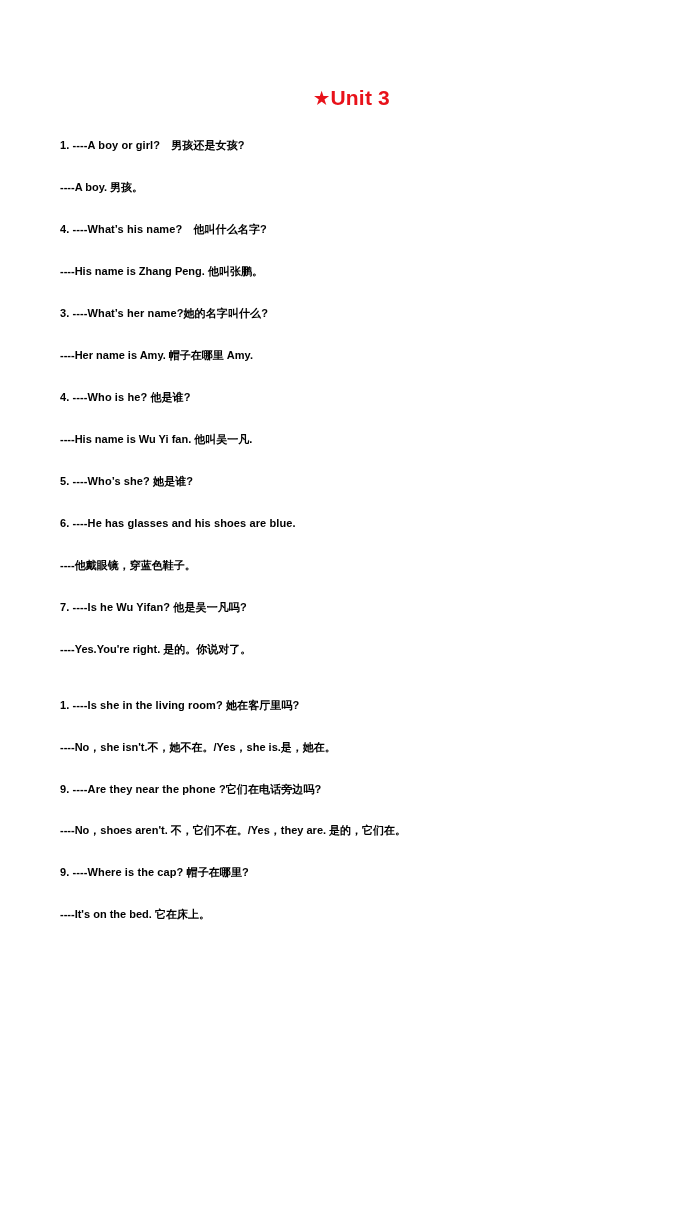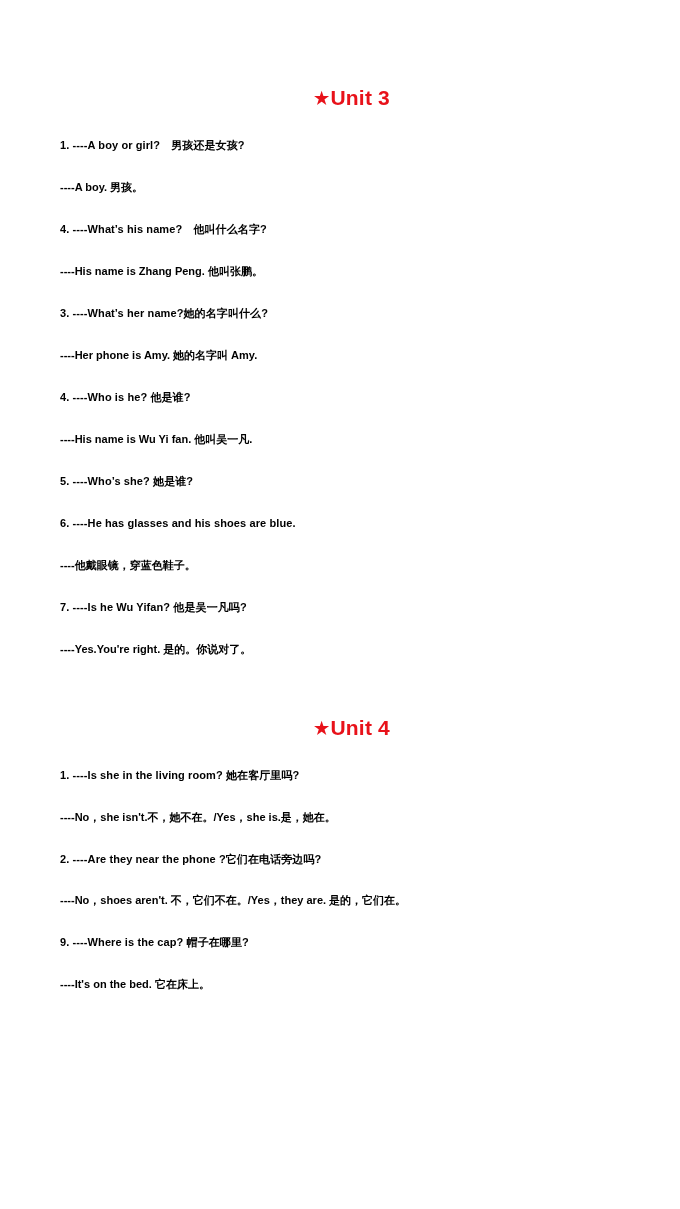--- a/index.html
+++ b/index.html
@@ -61,38 +61,35 @@
   <div class="section-3">
     <div class="unit-title">
       <span class="star">★</span><span>Unit 3</span>
     </div>
     <div class="lines">
       <div class="line">1. ----A boy or girl?　男孩还是女孩?</div>
       <div class="line reply">----A boy. 男孩。</div>
       <div class="line">4. ----What’s his name?　他叫什么名字?</div>
       <div class="line reply">----His name is Zhang Peng. 他叫张鹏。</div>
       <div class="line">3. ----What’s her name?她的名字叫什么?</div>
-      <div class="line reply">----Her phone is Amy. 她的名字叫 Amy.</div>
+      <div class="line reply">----Her name is Amy. 帽子在哪里 Amy.</div>
       <div class="line">4. ----Who is he? 他是谁?</div>
       <div class="line reply">----His name is Wu Yi fan. 他叫吴一凡.</div>
       <div class="line">5. ----Who’s she? 她是谁?</div>
       <div class="line">6. ----He has glasses and his shoes are blue.</div>
       <div class="line reply">----他戴眼镜，穿蓝色鞋子。</div>
       <div class="line">7. ----Is he Wu Yifan? 他是吴一凡吗?</div>
       <div class="line reply">----Yes.You're right. 是的。你说对了。</div>
     </div>
   </div>
 
   <div class="section-4">
-    <div class="unit-title">
-      <span class="star">★</span><span>Unit 4</span>
-    </div>
     <div class="lines">
       <div class="line">1. ----Is she in the living room? 她在客厅里吗?</div>
       <div class="line reply">----No，she isn't.不，她不在。/Yes，she is.是，她在。</div>
-      <div class="line">2. ----Are they near the phone ?它们在电话旁边吗?</div>
+      <div class="line">9. ----Are they near the phone ?它们在电话旁边吗?</div>
       <div class="line reply wrap">----No，shoes aren't. 不，它们不在。/Yes，they are. 是的，它们在。</div>
       <div class="line">9. ----Where is the cap? 帽子在哪里?</div>
       <div class="line reply">----It's on the bed. 它在床上。</div>
     </div>
   </div>
 
 </div>
 
 </body></html>

